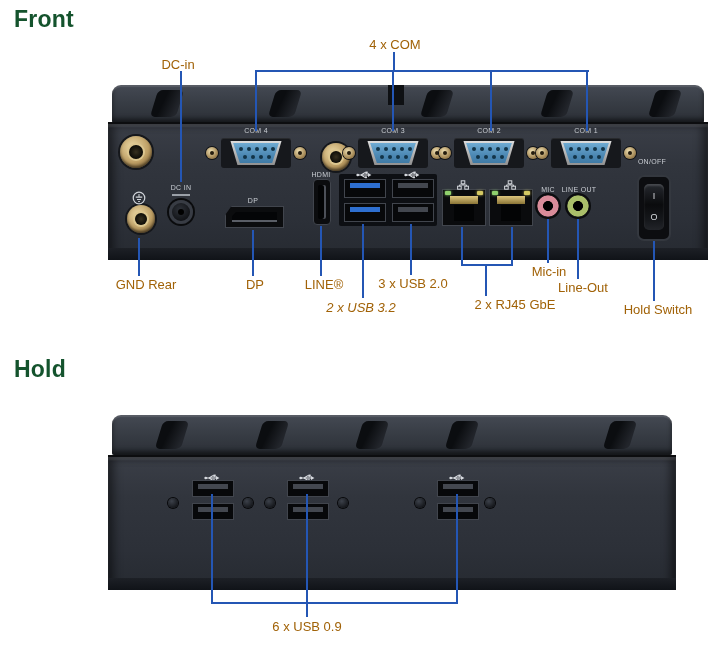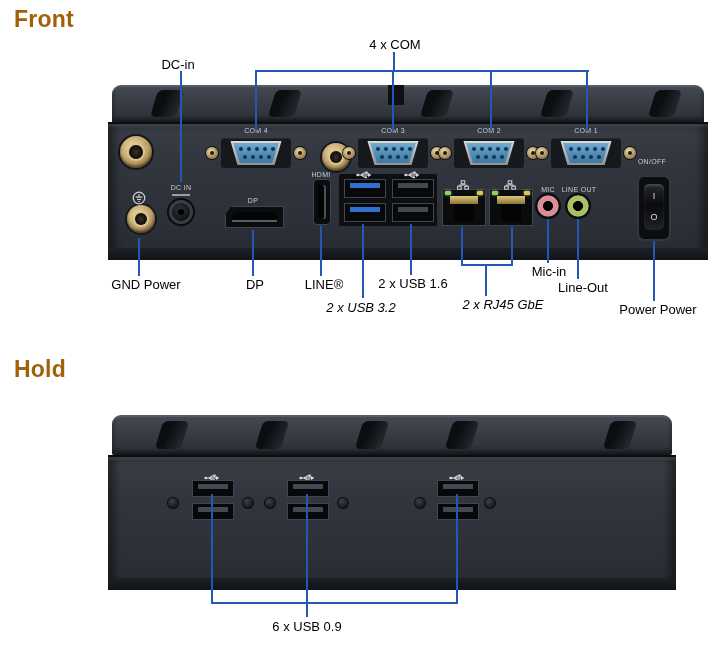--- a/index.html
+++ b/index.html
@@ -1,19 +1,19 @@
 <!DOCTYPE html>
 <html><head>
 <meta charset="utf-8">
 <style>
   html,body{margin:0;padding:0;background:#ffffff;}
   .stage{position:relative;width:720px;height:648px;background:#ffffff;overflow:hidden;
          font-family:"Liberation Sans","DejaVu Sans",sans-serif;color:#111;}
-  .title{position:absolute;font-size:23px;font-weight:bold;color:#a16207;letter-spacing:.2px;}
-  .lab{position:absolute;font-size:13px;color:#000000;white-space:nowrap;transform:translateX(-50%);}
+  .title{position:absolute;font-size:23px;font-weight:bold;color:#14532d;letter-spacing:.2px;}
+  .lab{position:absolute;font-size:13px;color:#a16207;white-space:nowrap;transform:translateX(-50%);}
   .cl{position:absolute;background:#2456b4;z-index:6;}
   .v{width:2px;} .h{height:2px;}
   
   .chassis{position:absolute;z-index:1;}
   .ridge{position:absolute;background:linear-gradient(180deg,#444953 0%,#383d45 45%,#2b2f36 100%);
          border-radius:9px 9px 2px 2px;box-shadow:inset 0 2px 1px rgba(255,255,255,.12), inset 0 -4px 5px rgba(0,0,0,.55);}
   .slot{position:absolute;background:linear-gradient(100deg,#0b0d10 35%,#22252b 90%);transform:skewX(-17deg);border-radius:5px;}
   .notch{position:absolute;background:#0e1013;}
   .face{position:absolute;background:linear-gradient(180deg,#3a3e47 0%,#31353d 30%,#2c3038 70%,#262a31 100%);
         border-top:2px solid #0c0d0f;box-shadow:inset 0 3px 2px rgba(255,255,255,.10), inset 6px 0 8px rgba(0,0,0,.45), inset -6px 0 8px rgba(0,0,0,.45);}
@@ -260,29 +260,29 @@
   <div class="cl v" style="left:362px;top:224px;height:74px;"></div>
   <div class="cl v" style="left:410px;top:224px;height:51px;"></div>
   <div class="cl v" style="left:461px;top:227px;height:39px;"></div>
   <div class="cl v" style="left:511px;top:227px;height:39px;"></div>
   <div class="cl h" style="left:461px;top:264px;width:52px;"></div>
   <div class="cl v" style="left:485px;top:264px;height:32px;"></div>
   <div class="cl v" style="left:547px;top:219px;height:44px;"></div>
   <div class="cl v" style="left:577px;top:219px;height:60px;"></div>
   <div class="cl v" style="left:653px;top:241px;height:60px;"></div>
 
-  <div class="lab" style="left:146px;top:277px;">GND Power</div>
+  <div class="lab" style="left:146px;top:277px;">GND Rear</div>
   <div class="lab" style="left:255px;top:277px;">DP</div>
   <div class="lab" style="left:324px;top:277px;">LINE®</div>
   <div class="lab" style="left:361px;top:300px;font-style:italic;">2 x USB 3.2</div>
-  <div class="lab" style="left:413px;top:276px;">2 x USB 1.6</div>
-  <div class="lab" style="left:503px;top:297px;font-style:italic;">2 x RJ45 GbE</div>
+  <div class="lab" style="left:413px;top:276px;">3 x USB 2.0</div>
+  <div class="lab" style="left:515px;top:297px;">2 x RJ45 GbE</div>
   <div class="lab" style="left:549px;top:264px;">Mic-in</div>
   <div class="lab" style="left:583px;top:280px;">Line-Out</div>
-  <div class="lab" style="left:658px;top:302px;">Power Power</div>
+  <div class="lab" style="left:658px;top:302px;">Hold Switch</div>
 
   <div class="title" style="left:14px;top:356px;">Hold</div>
 
   <div class="chassis" style="left:108px;top:415px;width:568px;height:173px;">
     <div class="ridge" style="left:4px;top:0;width:560px;height:40px;">
       <div class="slot" style="left:47px;top:6px;width:26px;height:28px;"></div>
       <div class="slot" style="left:147px;top:6px;width:26px;height:28px;"></div>
       <div class="slot" style="left:247px;top:6px;width:26px;height:28px;"></div>
       <div class="slot" style="left:337px;top:6px;width:26px;height:28px;"></div>
       <div class="slot" style="left:495px;top:6px;width:26px;height:28px;"></div>

